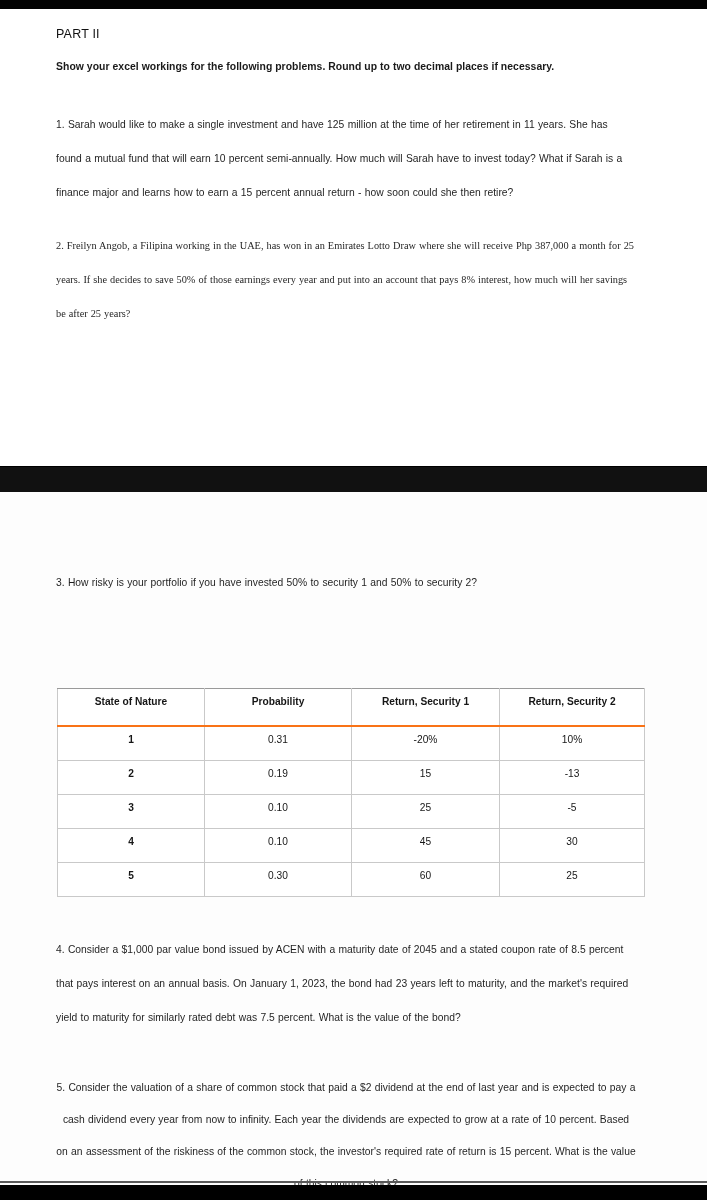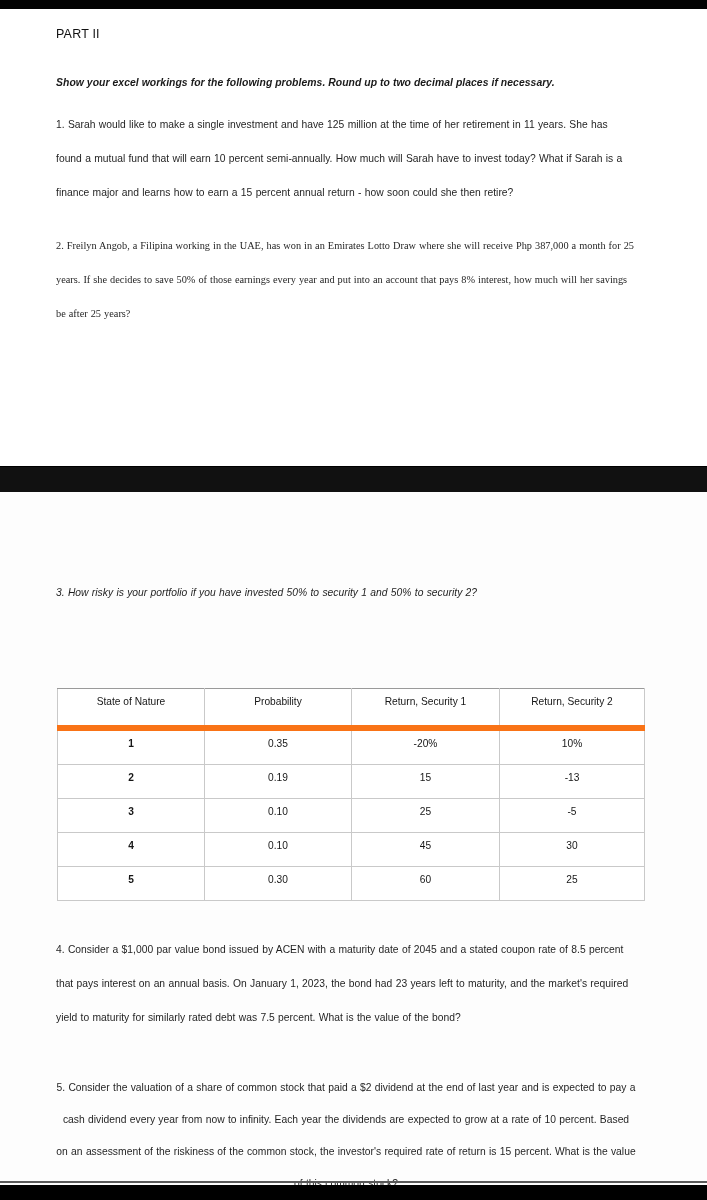--- a/index.html
+++ b/index.html
@@ -112,23 +112,23 @@
   table.nature td {
     border: 1px solid #c9c9c9;
     font-size: 10.2px;
     color: #161616;
     text-align: center;
     vertical-align: top;
     padding: 7px 2px 0 2px;
     background: #fff;
   }
   table.nature th {
-    font-weight: normal;
+    font-weight: bold;
     height: 29px;
-    border-bottom: 6px solid #f97316;
+    border-bottom: 2px solid #f97316;
     border-top: 1px solid #9a9a9a;
   }
   table.nature td {
     height: 26px;
     font-weight: normal;
   }
   table.nature td.state {
     font-weight: bold;
   }
   table.nature tr td {
@@ -144,35 +144,35 @@
 </style>
 </head>
 <body>
 
 <div class="band-top"></div>
 
 <div class="page-upper">
   <div class="content" style="top:18px;">
     <h1 class="part-title">PART II</h1>
   </div>
-  <div class="content" style="top:68px;font-style:italic;">
+  <div class="content" style="top:52px;">
     <p class="instruction">Show your excel workings for the following problems. Round up to two decimal places if necessary.</p>
   </div>
   <div class="content" style="top:99px;">
     <p class="q">1. Sarah would like to make a single investment and have 125 million at the time of her retirement in 11 years. She has found a mutual fund that will earn 10 percent semi-annually. How much will Sarah have to invest today? What if Sarah is a finance major and learns how to earn a 15 percent annual return - how soon could she then retire?</p>
   </div>
   <div class="content" style="top:220px;font-family:Liberation Serif, serif;">
     <p class="q">2. Freilyn Angob, a Filipina working in the UAE, has won in an Emirates Lotto Draw where she will receive Php 387,000 a month for 25 years.  If she decides to save 50% of those earnings every year and put into an account that pays 8% interest, how much will her savings be after 25 years?</p>
   </div>
 </div>
 
 <div class="band-mid"></div>
 
 <div class="page-lower">
-  <div class="content" style="top:84px;font-style:italic;">
+  <div class="content" style="top:74px;">
     <p class="q">3. How risky is your portfolio if you have invested 50% to security 1 and 50% to security 2?</p>
   </div>
 
   <div class="content" style="top:441px;">
     <p class="q">4. Consider a $1,000 par value bond issued by ACEN with a maturity date of 2045 and a stated coupon rate of 8.5 percent that pays interest on an annual basis. On January 1, 2023, the bond had 23 years left to maturity, and the market's required yield to maturity for similarly rated debt was 7.5 percent. What is the value of the bond?</p>
   </div>
   <div class="content" style="top:580px;">
     <p class="q q-tight">5. Consider the valuation of a share of common stock that paid a $2 dividend at the end of last year and is expected to pay a cash dividend every year from now to infinity. Each year the dividends are expected to grow at a rate of 10 percent. Based on an assessment of the riskiness of the common stock, the investor's required rate of return is 15 percent.  What is the value of this common stock?</p>
   </div>
 </div>
@@ -183,21 +183,21 @@
       <tr>
         <th class="col-state">State of Nature</th>
         <th class="col-prob">Probability</th>
         <th class="col-r1">Return, Security 1</th>
         <th class="col-r2">Return, Security 2</th>
       </tr>
     </thead>
     <tbody>
       <tr>
         <td class="state">1</td>
-        <td>0.35</td>
+        <td>0.31</td>
         <td>-20%</td>
         <td>10%</td>
       </tr>
       <tr>
         <td class="state">2</td>
         <td>0.19</td>
         <td>15</td>
         <td>-13</td>
       </tr>
       <tr>

